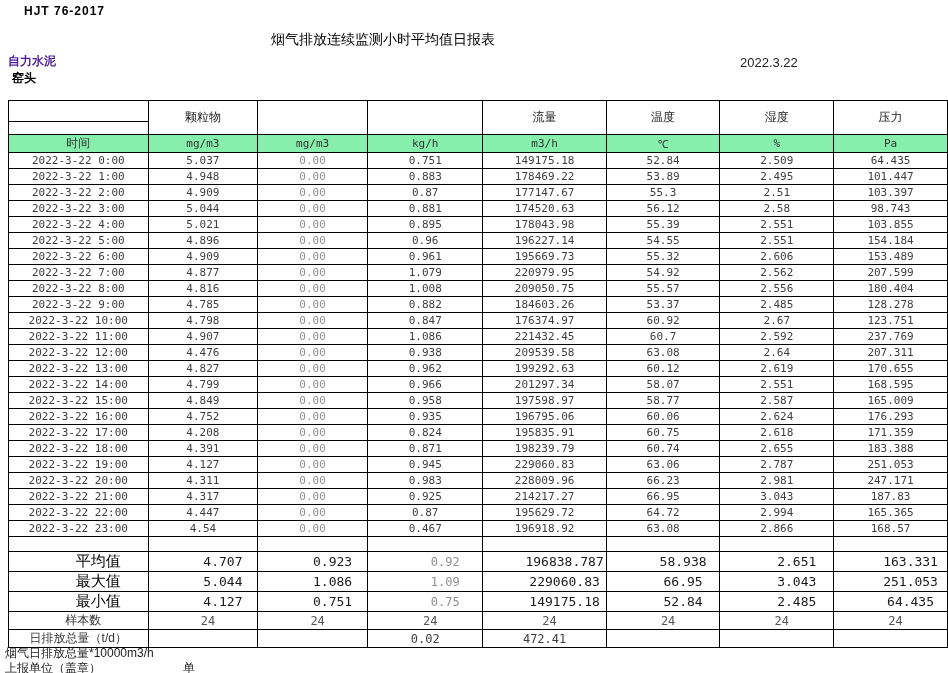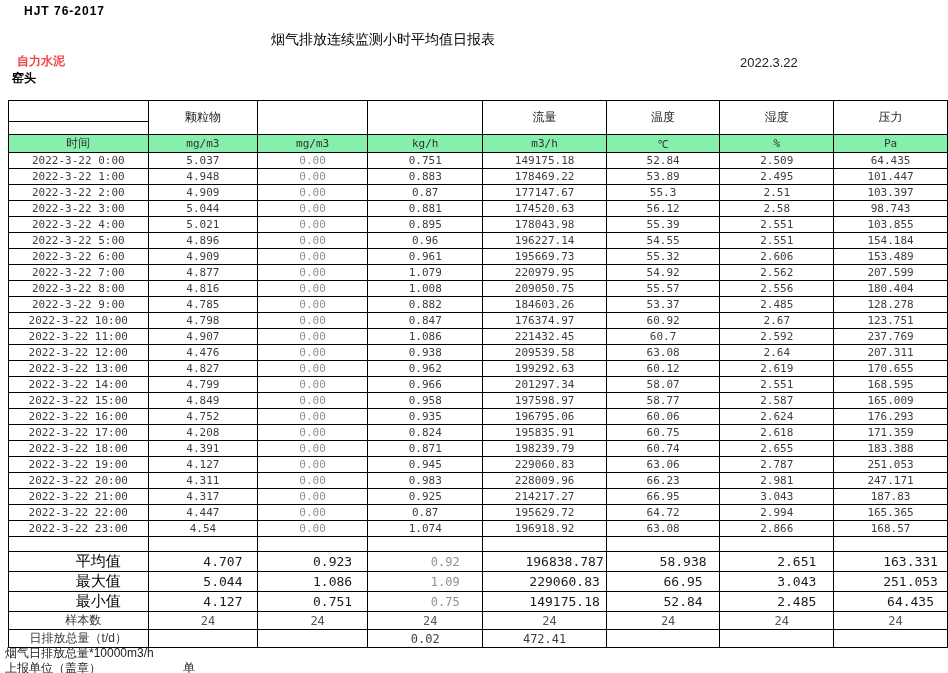--- a/index.html
+++ b/index.html
@@ -4,21 +4,21 @@
 <style>
   html,body { margin:0; padding:0; }
   body {
     width:948px; height:673px; position:relative;
     background:#ffffff; color:#333;
     font-family:"Liberation Sans", sans-serif;
     overflow:hidden;
   }
   .std-no { position:absolute; left:24px; top:4px; font-size:12px; font-weight:bold; color:#000; letter-spacing:1px; }
   .title  { position:absolute; left:0; top:23px; width:766px; text-align:center; font-size:14px; font-weight:normal; color:#000;margin-top:8px; }
-  .company{ position:absolute; left:8px; top:53px; font-size:12px; font-weight:bold; color:#ef4444;margin-left:9px; }
+  .company{ position:absolute; left:8px; top:53px; font-size:12px; font-weight:bold; color:#4c1d95; }
   .loc    { position:absolute; left:12px; top:70px; font-size:12px; font-weight:bold; color:#000; }
   .date   { position:absolute; left:740px; top:55px; font-size:13px; color:#222; }
 
   table.report {
     position:absolute; left:8px; top:100px;
     border-collapse:collapse; table-layout:fixed;
   }
   table.report th, table.report td {
     border:1px solid #000; padding:0 2px;
     text-align:center; vertical-align:middle;
@@ -326,21 +326,21 @@
         <td>0.87</td>
         <td>195629.72</td>
         <td>64.72</td>
         <td>2.994</td>
         <td>165.365</td>
       </tr>
       <tr class="data-row">
         <td>2022-3-22 23:00</td>
         <td>4.54</td>
         <td class="gray">0.00</td>
-        <td>1.074</td>
+        <td>0.467</td>
         <td>196918.92</td>
         <td>63.08</td>
         <td>2.866</td>
         <td>168.57</td>
       </tr>
       <tr class="spacer-row">
         <td></td>
         <td></td>
         <td></td>
         <td></td>

